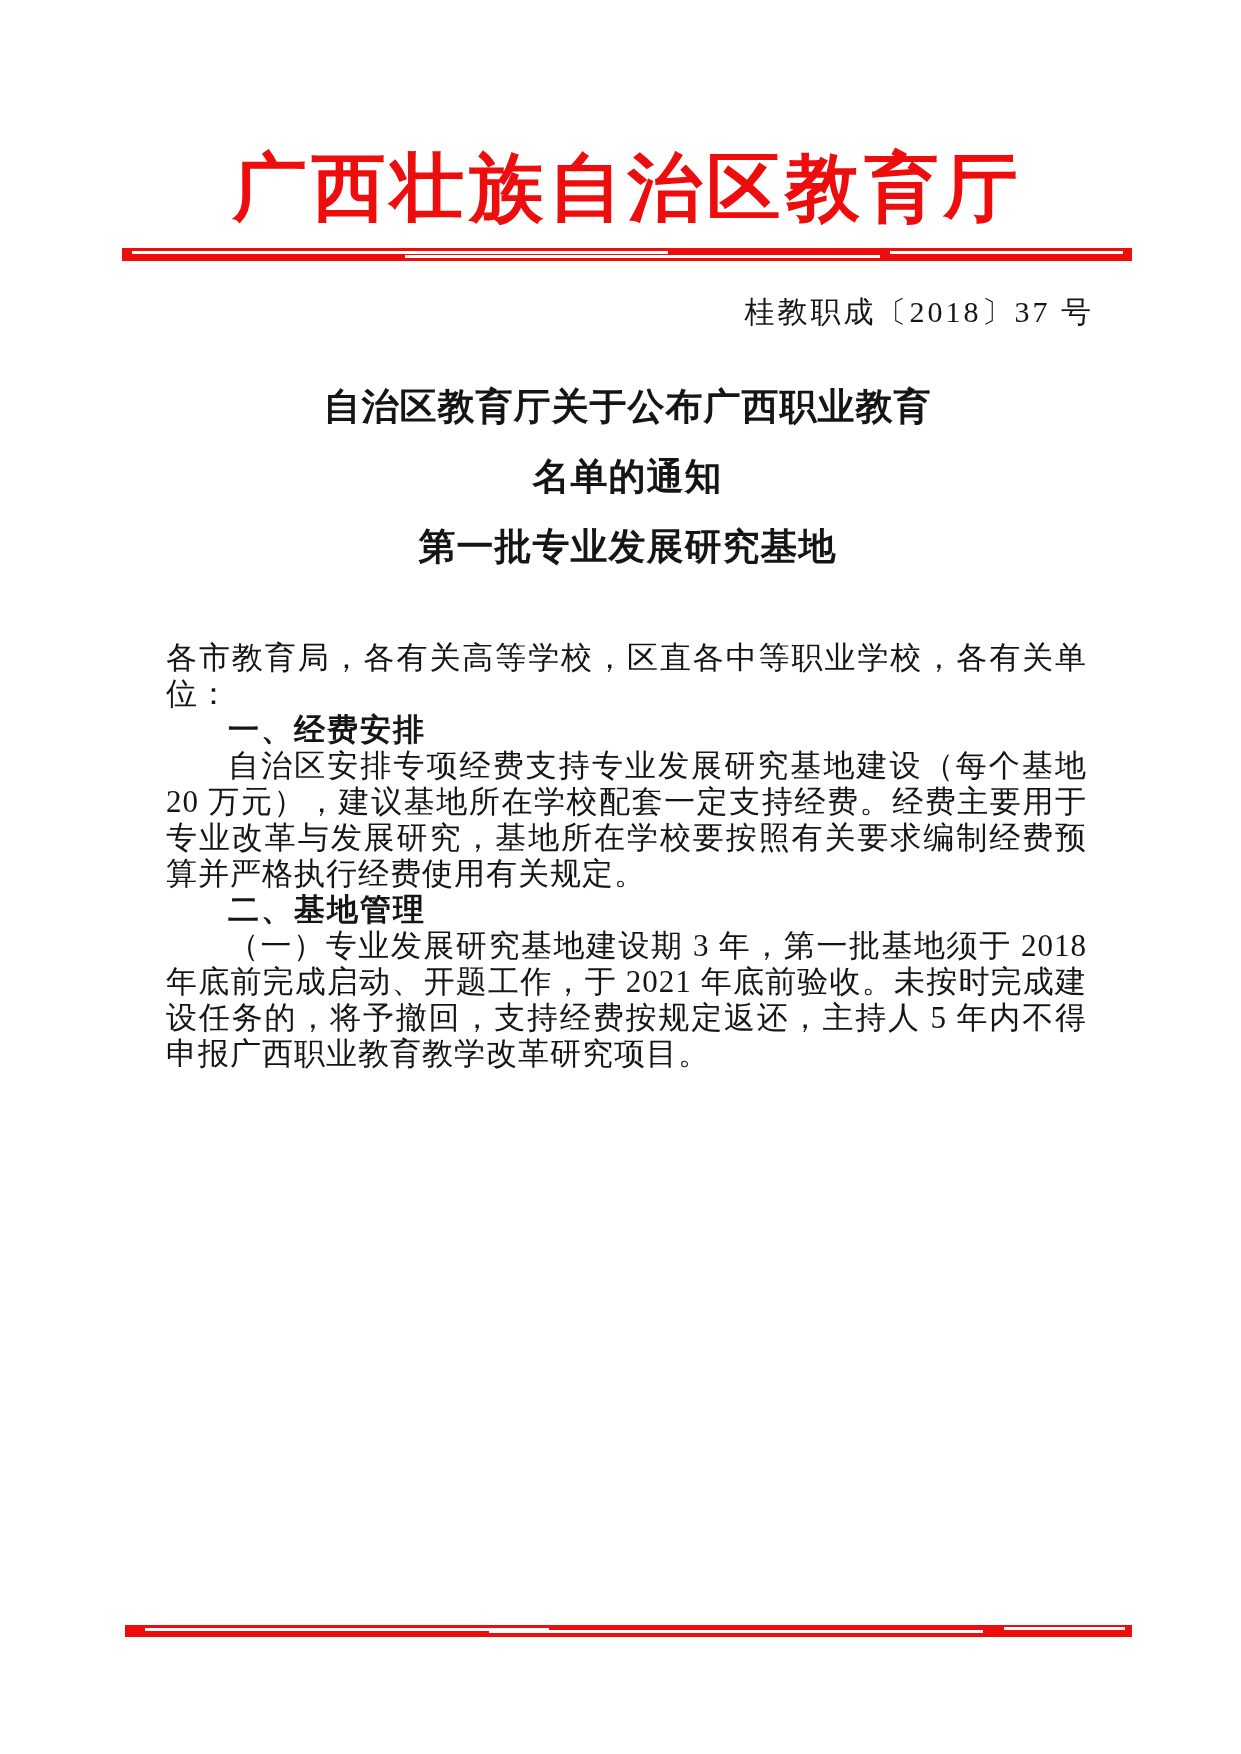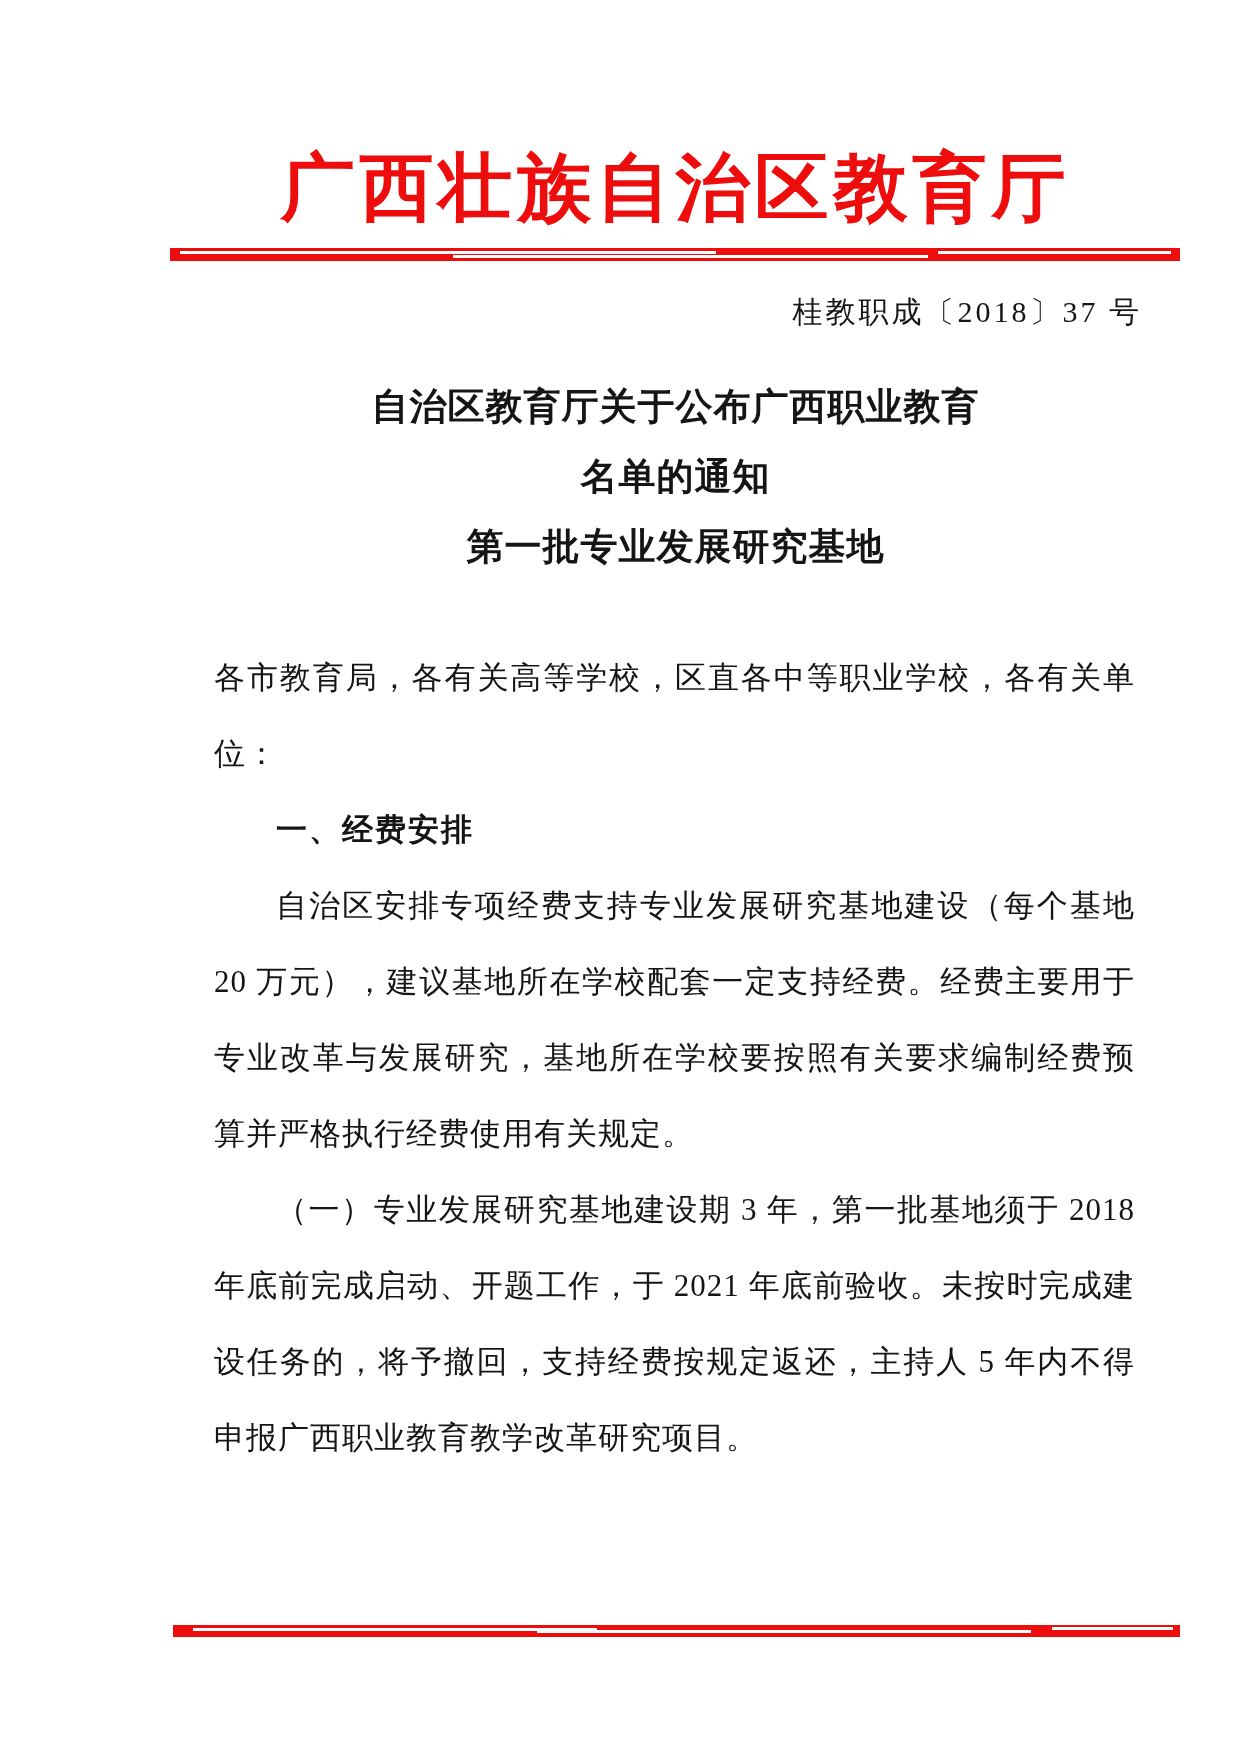--- a/index.html
+++ b/index.html
@@ -6,21 +6,20 @@
   * { margin: 0; padding: 0; box-sizing: border-box; }
   html, body { background: #ffffff; }
   .page {
     position: relative;
     width: 1132px;
     height: 1754px;
     background: var(--paper);
     font-family: "Liberation Serif", "DejaVu Serif", serif;
     color: var(--ink);
     overflow: hidden;
-    margin-left: 48px;
   }
   .org-title {
     position: absolute;
     top: 146px;
     left: 122px;
     width: 1011px;
     text-align: center;
     font-size: 74px;
     font-weight: bold;
     line-height: 1.15;
@@ -62,21 +61,21 @@
     font-weight: bold;
     line-height: 70px;
     letter-spacing: 1px;
   }
   .body-text {
     position: absolute;
     top: 640px;
     left: 166px;
     width: 921px;
     font-size: 31px;
-    line-height: 76px;
+    line-height: 36px;
     letter-spacing: 1px;
     text-align: justify;
   }
   .body-text p { text-indent: 2em; }
   .body-text p.no-indent { text-indent: 0; }
   .section-heading {
     font-family: "Liberation Sans", "DejaVu Sans", sans-serif;
     font-weight: bold;
     text-indent: 2em;
     letter-spacing: 2px;
@@ -100,20 +99,21 @@
   <div class="doc-title">
     <div>自治区教育厅关于公布广西职业教育</div>
     <div>名单的通知</div>
     <div>第一批专业发展研究基地</div>
   </div>
 
   <div class="body-text">
     <p class="no-indent">各市教育局，各有关高等学校，区直各中等职业学校，各有关单位：</p>
     <p class="section-heading">一、经费安排</p>
     <p>自治区安排专项经费支持专业发展研究基地建设（每个基地 20 万元），建议基地所在学校配套一定支持经费。经费主要用于专业改革与发展研究，基地所在学校要按照有关要求编制经费预算并严格执行经费使用有关规定。</p>
+    <p class="section-heading">二、基地管理</p>
     <p>（一）专业发展研究基地建设期 3 年，第一批基地须于 2018 年底前完成启动、开题工作，于 2021 年底前验收。未按时完成建设任务的，将予撤回，支持经费按规定返还，主持人 5 年内不得申报广西职业教育教学改革研究项目。</p>
   </div>
 
   <div class="rule rule-bottom">
     <div class="stripe s1"></div>
     <div class="stripe s2"></div>
     <div class="stripe s3"></div>
   </div>
 
 </div>

